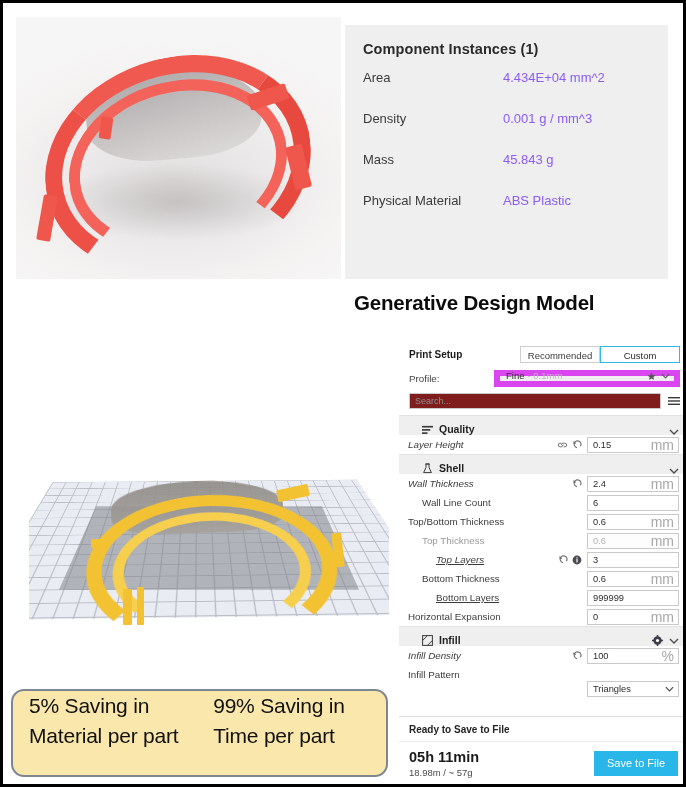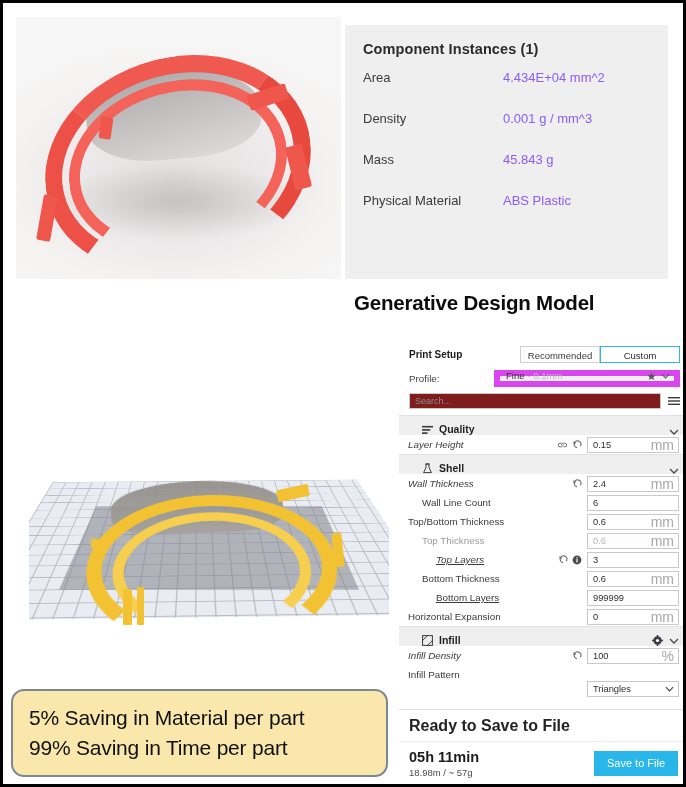--- a/index.html
+++ b/index.html
@@ -232,21 +232,21 @@
     position: absolute;
     left: 8px;
     top: 686px;
     width: 377px;
     height: 88px;
     background: #fae7ab;
     border: 2px solid #7d8792;
     border-radius: 13px;
     box-sizing: border-box;
     display: flex;
-    flex-direction: column;
+    flex-direction: row;
     justify-content: center;
     padding-left: 16px;
   }
   .savings-line {
     font-size: 21px;
     color: #111111;
     line-height: 1.42;
     letter-spacing: -.2px;
   }
 
@@ -374,21 +374,21 @@
 
   .status-area {
     position: absolute;
     left: 0;
     bottom: 0;
     width: 287px;
     background: #ffffff;
     border-top: 1px solid #e0e0e0;
   }
   .status-ready {
-    font-size: 16px;
+    font-size: 10px;
     font-weight: bold;
     color: #232323;
     padding: 7px 0 6px 10px;
     border-bottom: 1px solid #ececec;
   }
   .status-bottom {
     display: flex;
     align-items: center;
     padding: 7px 8px 9px 10px;
   }

